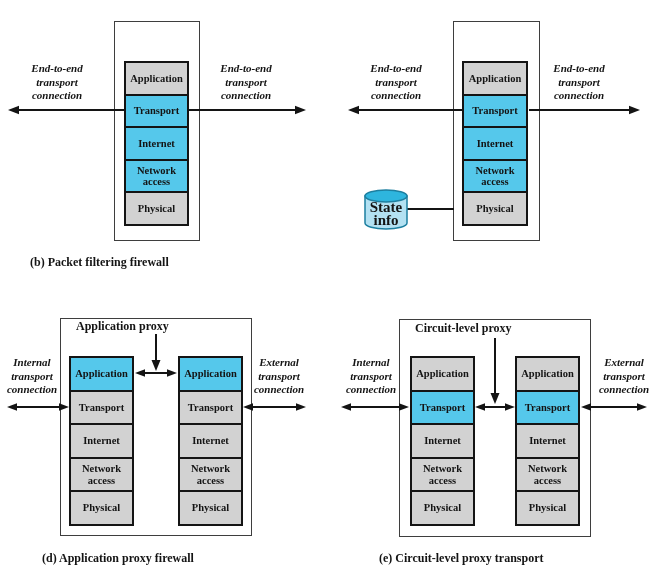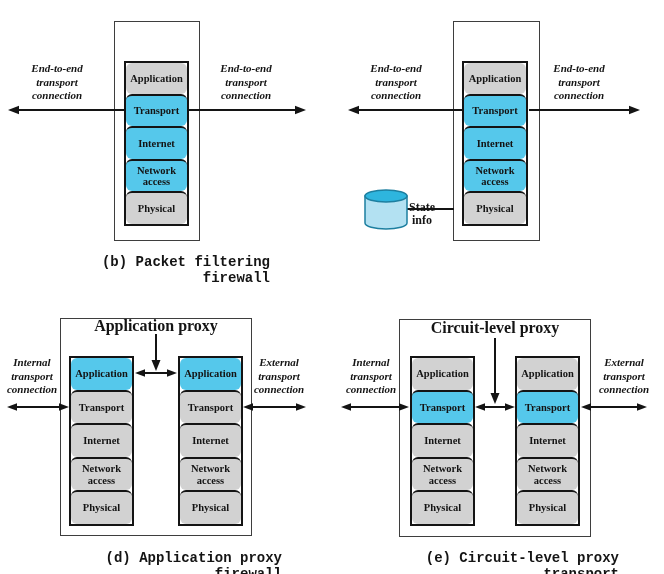--- a/index.html
+++ b/index.html
@@ -13,29 +13,29 @@
   .svg-layer polygon{fill:var(--ink,#111);}
   .cyl-body{fill:var(--cyl-body,#b3e1f2);stroke:#1d7fa0;stroke-width:1.5;}
   .cyl-top{fill:var(--cyl-top,#2eb5de);stroke:#1d7fa0;stroke-width:1.5;}
   .outer-box{position:absolute;border:1.5px solid #3e3e3e;background:#fff;z-index:1;box-sizing:border-box;}
   .stack{
     position:absolute;display:flex;flex-direction:column;z-index:2;box-sizing:border-box;
     border:2px solid var(--ink,#111);background:#fff;
   }
   .layer{
     flex:1;display:flex;align-items:center;justify-content:center;text-align:center;
-    font-size:10.5px;line-height:11.5px;padding:0 1px;box-sizing:border-box;border-radius:6px;
+    font-size:10.5px;line-height:11.5px;padding:0 1px;box-sizing:border-box;
   }
   .layer + .layer{border-top:2px solid var(--ink,#111);}
   .g{background:var(--gray,#d2d2d2);}
   .c{background:var(--cyan,#55c8eb);}
   .side-label{position:absolute;text-align:center;font-size:11px;line-height:13.5px;z-index:2;font-style:italic;}
-  .proxy-label{position:absolute;text-align:center;font-size:16px;line-height:14px;z-index:2;}
-  .caption{position:absolute;text-align:right;font-size:14px;line-height:16px;z-index:2;font-family:Liberation Mono, monospace;}
-  .state-label{position:absolute;text-align:center;font-size:12px;line-height:12.5px;z-index:4;padding-left:36px;}
+  .proxy-label{position:absolute;text-align:left;font-size:12px;line-height:14px;z-index:2;}
+  .caption{position:absolute;text-align:left;font-size:12px;line-height:16px;z-index:2;}
+  .state-label{position:absolute;text-align:center;font-size:15px;line-height:12.5px;z-index:4;}
 </style>
 </head>
 <body>
 
 <div class="canvas">
 
   <div class="panel" style="left:0;top:0">
     <svg class="svg-layer" width="332" height="287">
       <g>
         <line x1="18" y1="110" x2="125" y2="110"></line>

